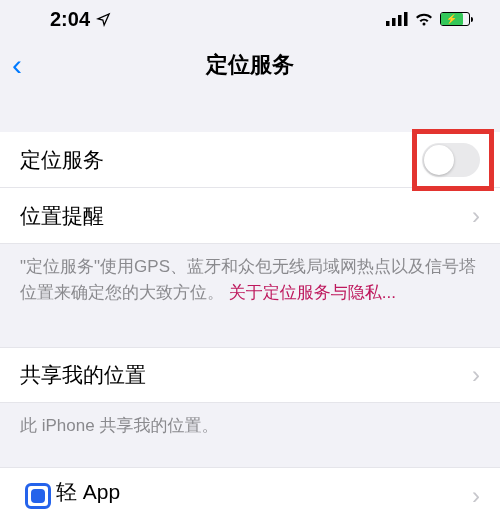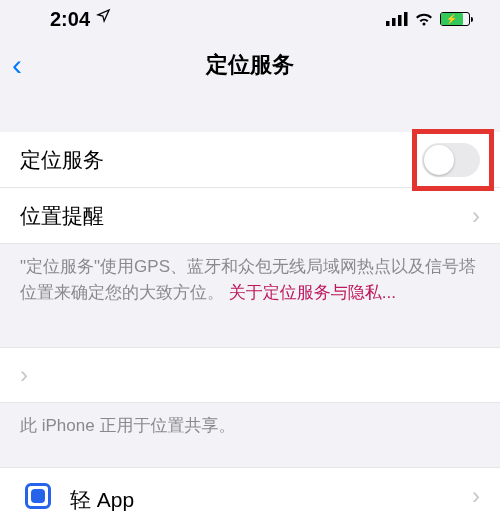--- a/index.html
+++ b/index.html
@@ -12,21 +12,21 @@
       position: relative;
     }
     .status-bar {
       height: 38px;
       display: flex;
       align-items: center;
       justify-content: space-between;
       padding: 0 30px 0 50px;
       background: #f2f2f7;
     }
-    .status-left { display: flex; align-items: flex-start; gap: 6px; font-size: 20px; font-weight: 600; }
+    .status-left { display: flex; align-items: center; gap: 6px; font-size: 20px; font-weight: 600; }
     .status-right { display: flex; align-items: center; gap: 6px; }
     .battery {
       width: 30px; height: 14px; border: 1.5px solid #000; border-radius: 3px;
       position: relative; display: flex; align-items: center;
     }
     .battery::after {
       content: ""; position: absolute; right: -4px; top: 4px; width: 2.5px; height: 5px;
       background: #000; border-radius: 0 2px 2px 0;
     }
     .battery-fill { width: 80%; height: 100%; background: #34c759; border-radius: 1.5px; display:flex; align-items:center; justify-content:center; }
@@ -81,21 +81,21 @@
 
     .group-gap { height: 28px; }
 
     .app-row {
       background: #fff; min-height: 58px;
       display: flex; align-items: center; justify-content: space-between;
       padding: 0 20px;
       border-top: 1px solid #e5e5ea;
       border-bottom: 1px solid #e5e5ea;
     }
-    .app-left { display: flex; align-items: flex-end; gap: 14px; }
+    .app-left { display: flex; align-items: flex-start; }
     .app-icon {
       width: 36px; height: 36px; border-radius: 8px;
       display: flex; align-items: center; justify-content: center;
     }
     .app-icon-inner {
       width: 26px; height: 26px; border: 3px solid #2563eb; border-radius: 6px;
       display:flex; align-items:center; justify-content:center;
     }
     .app-icon-dot { width: 14px; height: 14px; background: #2563eb; border-radius: 4px; }
     .app-label { font-size: 21px; color: #000; }
@@ -151,23 +151,24 @@
 </div>
 
 <div class="footer-text">
   <span>"定位服务"使用GPS、蓝牙和众包无线局域网热点以及信号塔位置来确定您的大致方位。</span>
   <span class="link">关于定位服务与隐私...</span>
 </div>
 
 <div class="group-gap"></div>
 
 <div class="row" style="border-top:1px solid #e5e5ea;">
+  <span class="row-label">共享我的位置</span>
   <span class="chevron">›</span>
 </div>
-<div class="footer-text" style="padding-bottom:18px;">此 iPhone 正用于位置共享。</div>
+<div class="footer-text" style="padding-bottom:18px;">此 iPhone 共享我的位置。</div>
 
 <div class="group-gap" style="height:10px;"></div>
 
 <div class="app-row">
   <div class="app-left">
     <div class="app-icon">
       <div class="app-icon-inner">
           <div class="app-icon-dot"></div>
         </div>
     </div>

